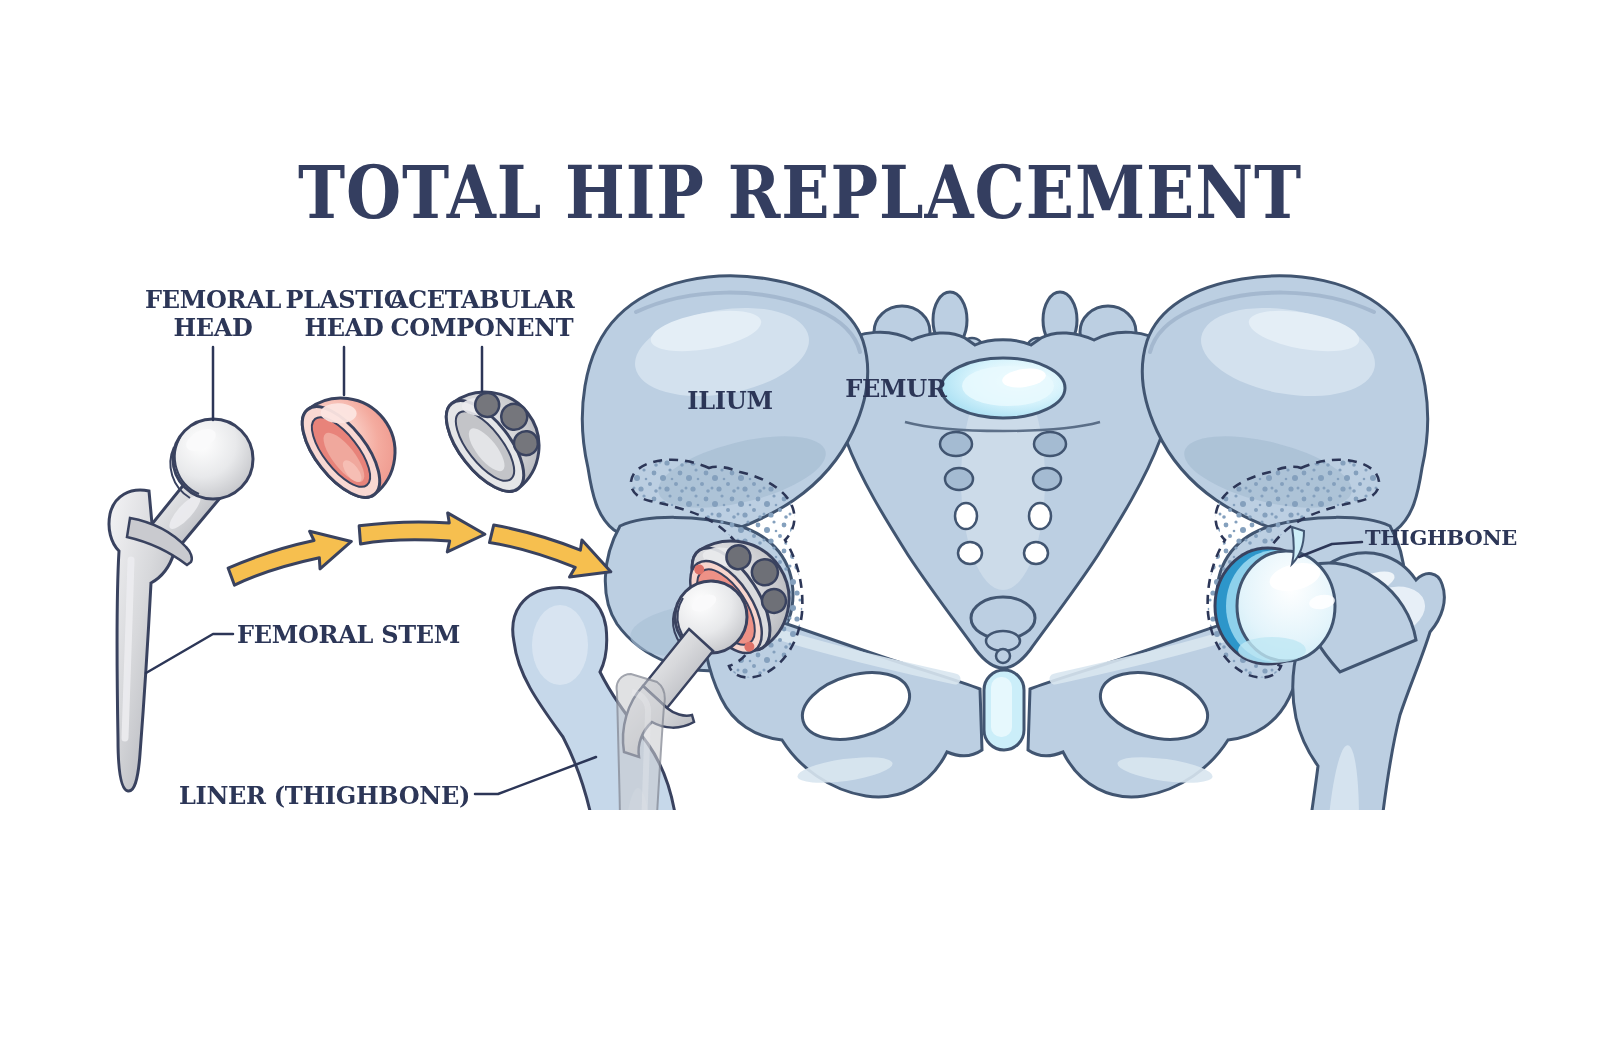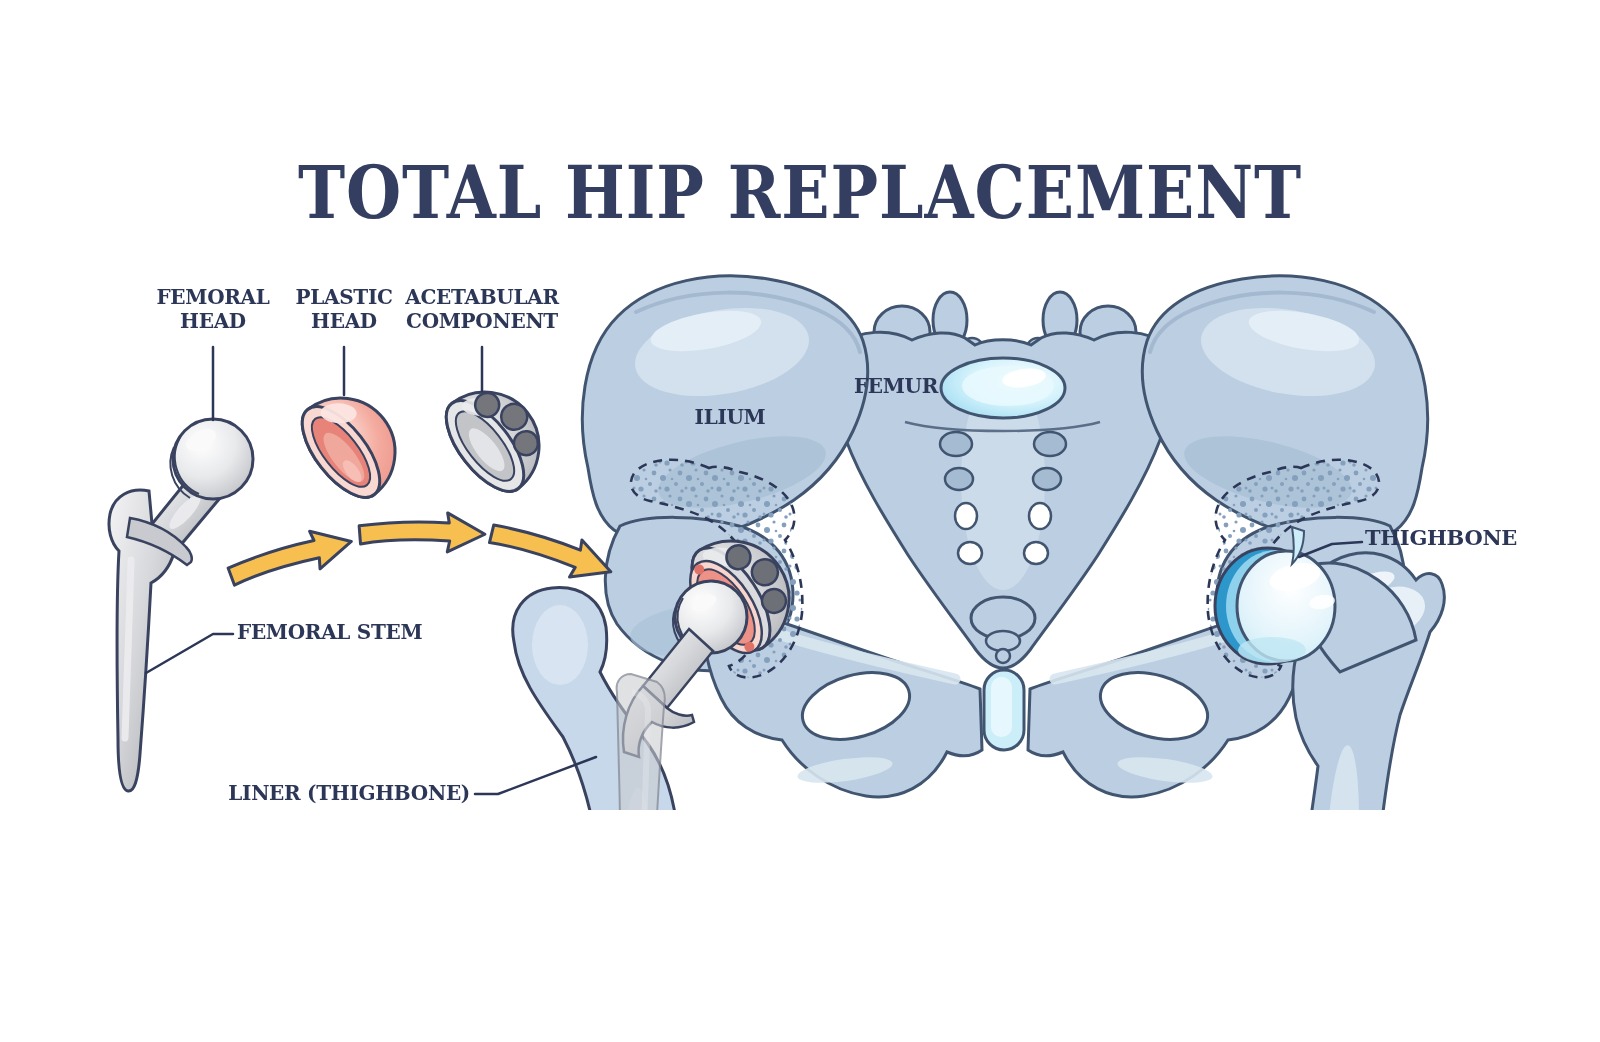--- a/index.html
+++ b/index.html
@@ -7,30 +7,30 @@
     position:relative; width:1600px; height:810px; background:#ffffff;
     overflow:hidden; font-family:"DejaVu Serif", serif;
   }
   svg.art { position:absolute; left:0; top:0; width:1600px; height:1042px; }
   .title {
     position:absolute; left:50%; top:102px; transform:translateX(-50%) scaleX(.88);
     transform-origin:center top; font-weight:bold; font-size:72px; letter-spacing:1px;
     color:#343e60; white-space:nowrap;
   }
   .lbl {
-    position:absolute; font-weight:bold; font-size:20px; color:#2c3657;
+    position:absolute; font-weight:bold; font-size:24px; color:#2c3657;
     letter-spacing:-0.3px; line-height:1.18; white-space:pre-line;
   }
   .lbl.centered { transform:translateX(-50%); text-align:center; }
   #lbl-femoral-head { left:213px; top:286px; }
   #lbl-plastic-liner { left:344px; top:286px; }
   #lbl-acetabular-component { left:482px; top:286px; }
   #lbl-femoral-stem { left:237px; top:621px; white-space:nowrap; }
   #lbl-femur { right:1130px; top:782px; text-align:right; white-space:nowrap; }
-  #lbl-ilium { left:730px; top:406px; }
+  #lbl-ilium { left:730px; top:387px; }
   #lbl-sacrum { left:896px; top:375px; }
   #lbl-acetabulum { left:1365px; top:526px; white-space:nowrap; font-size:21px; }
 </style>
 </head>
 <body>
 
 <div class="page">
 
 <svg class="art" viewBox="0 0 1600 1042" aria-hidden="true">
   <defs>

